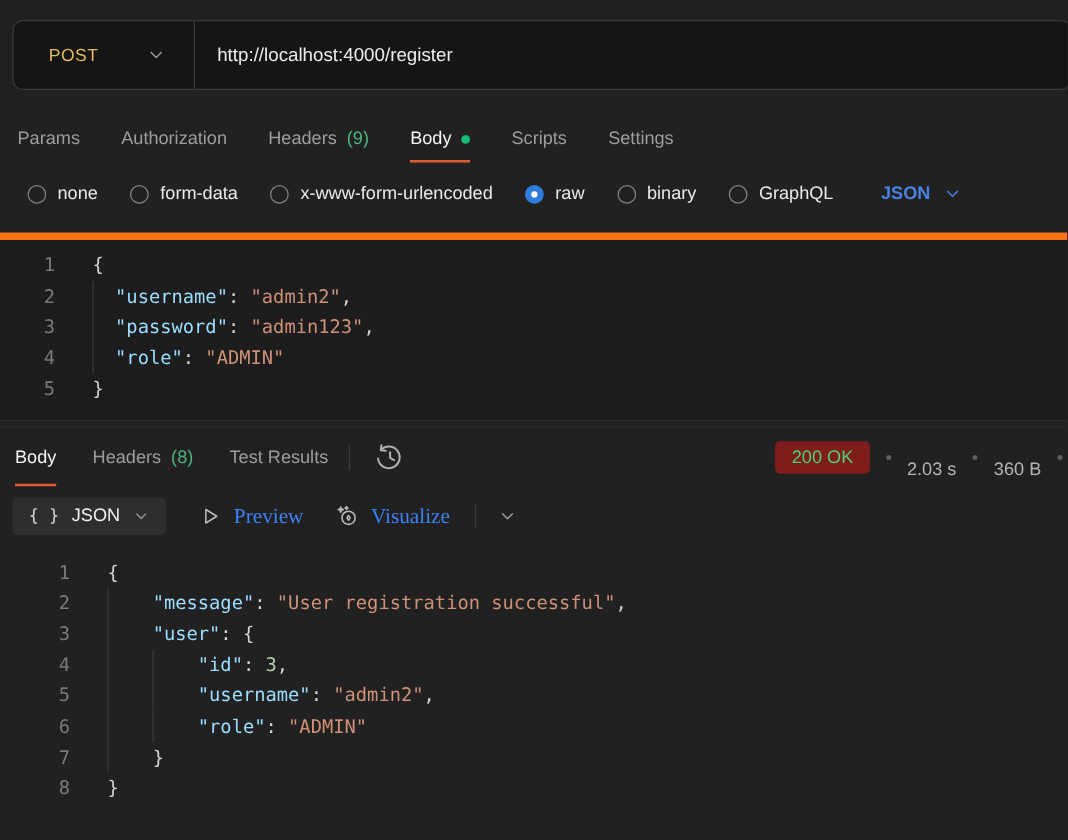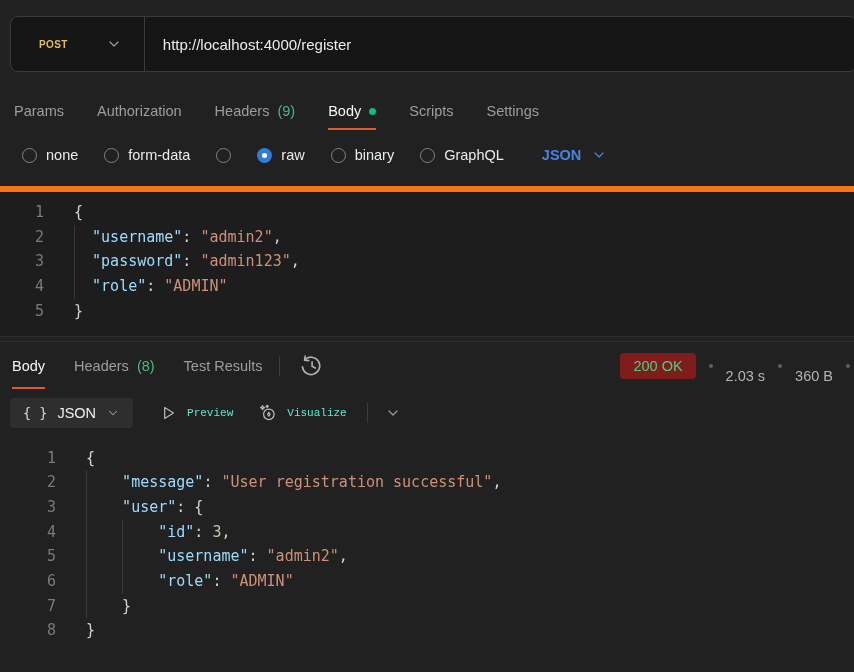--- a/index.html
+++ b/index.html
@@ -15,21 +15,21 @@
   .url-row { margin:16px -3px 0 10px; }
   .url-bar {
     height:56px; display:flex; align-items:center;
     background:#151515; border:1px solid #3a3a3a; border-radius:8px;
     overflow:hidden;
   }
   .method-select {
     display:flex; align-items:center; height:100%;
     padding:0 22px 0 28px; gap:38px; cursor:pointer;
   }
-  .method-label { color:#e5bd60; font-weight:bold; font-size:10px; letter-spacing:.4px; }
+  .method-label { color:#e5bd60; font-weight:normal; font-size:14px; letter-spacing:.4px; }
   .vdiv-full { width:1px; align-self:stretch; background:#3a3a3a; }
   .url-text { padding-left:18px; font-size:15px; color:#ececec; flex:1; }
 
   .chev { width:16px; height:16px; stroke:#9a9a9a; fill:none; stroke-width:1.8; stroke-linecap:round; stroke-linejoin:round; }
   .chev-blue { stroke:#4a82e4; }
 
   
   .req-tabs {
     height:46px; margin-top:16px; padding-left:14px;
     display:flex; align-items:flex-end; gap:33px; font-size:14.5px;
@@ -92,22 +92,22 @@
   .resp-toolbar { height:46px; display:flex; align-items:center; padding:0 10px; gap:25px; }
   .pill-btn {
     display:flex; align-items:center; gap:10px;
     background:#2e2e2e; border:none; border-radius:4px;
     color:#f0f0f0; font-size:14.5px; font-family:"Liberation Sans", sans-serif;
     padding:7px 13px; cursor:pointer;
   }
   .braces-icon::before { content:"{ }"; font-family:"DejaVu Sans Mono", monospace; color:#d8d8d8; font-size:13.5px; }
   .tool-btn {
     display:flex; align-items:center; gap:9px;
-    background:none; border:none; color:#5eead4; font-size:11px;
-    font-family:Liberation Mono, monospace; cursor:pointer;
+    background:none; border:none; color:#3b82f6; font-size:17px;
+    font-family:Liberation Serif, serif; cursor:pointer;
   }
   .tool-icon { width:20px; height:20px; stroke:#b9b9b9; fill:none; stroke-width:1.5; stroke-linecap:round; stroke-linejoin:round; }
   .hist-icon { width:26px; height:26px; stroke:#b0b0b0; fill:none; stroke-width:1.5; stroke-linecap:round; stroke-linejoin:round; }
 </style>
 </head>
 <body>
 
 <div class="url-row">
   <div class="url-bar">
     <div class="method-select">
@@ -148,20 +148,21 @@
   <div class="bt-opt">
     <span class="radio"></span>
     <span>none</span>
   </div>
   <div class="bt-opt">
     <span class="radio"></span>
     <span>form-data</span>
   </div>
   <div class="bt-opt">
     <span class="radio"></span>
+    <span>x-www-form-urlencoded</span>
   </div>
   <div class="bt-opt">
     <span class="radio checked"></span>
     <span>raw</span>
   </div>
   <div class="bt-opt">
     <span class="radio"></span>
     <span>binary</span>
   </div>
   <div class="bt-opt">

